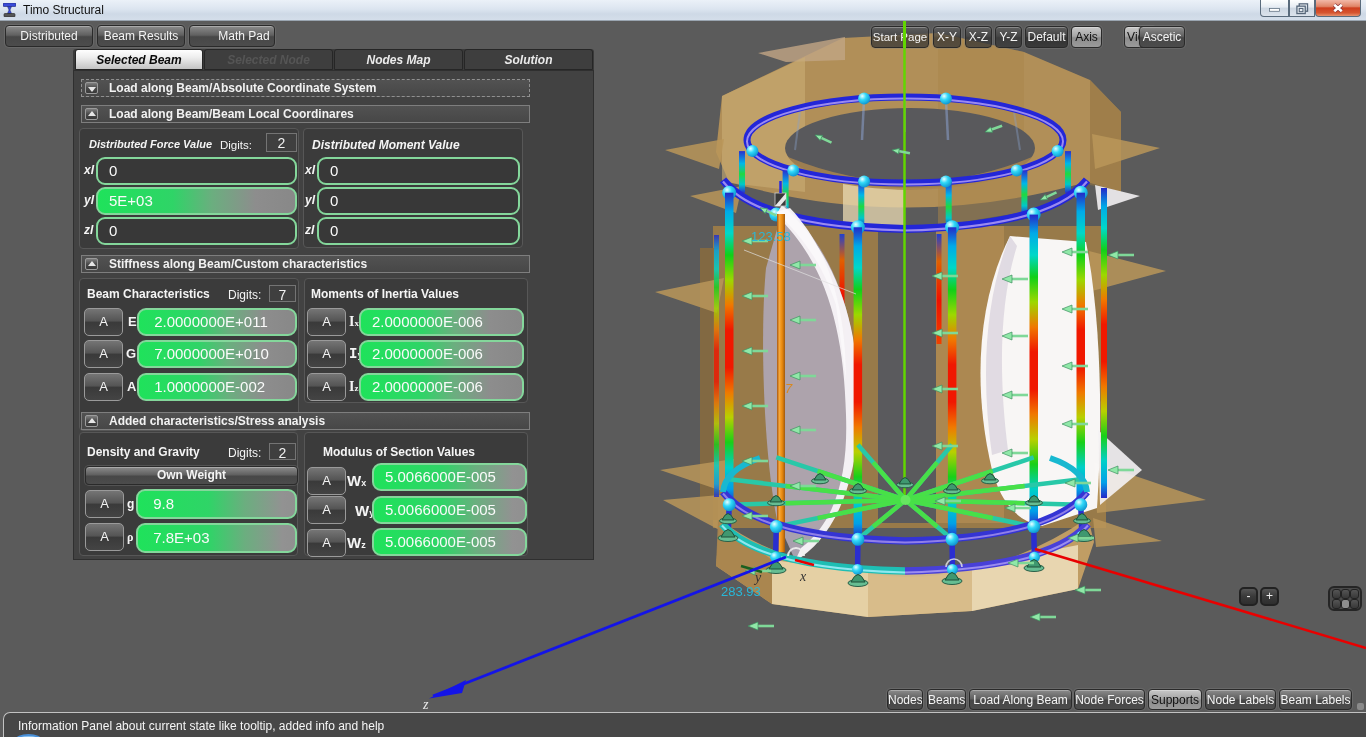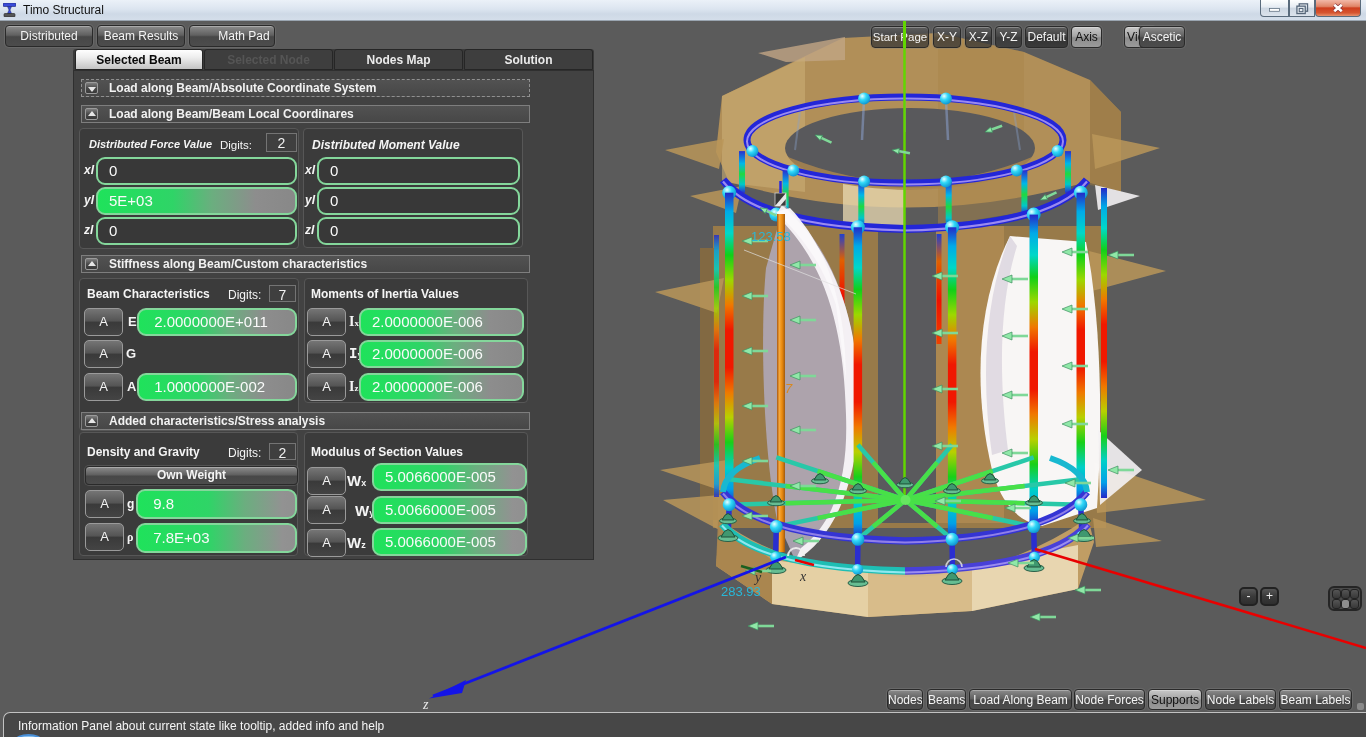--- a/index.html
+++ b/index.html
@@ -32,21 +32,21 @@
 .gbtn.lite { background:linear-gradient(#C8C8C8,#A6A6A6 46%,#8C8C8C 54%,#9A9A9A); color:#101010; }
 .gbtn.dark { background:linear-gradient(rgba(95,95,95,.75),rgba(62,62,62,.7) 46%,rgba(48,48,48,.72) 54%,rgba(56,56,56,.75)); }
 .gbtn.solid { background:linear-gradient(#5E5E5E,#434343 46%,#333 54%,#3A3A3A); }
 
 
 #panel { position:absolute; left:73px; top:49px; width:521px; height:511px; }
 #panelbody { position:absolute; left:0; top:21px; width:521px; height:490px;
   background:#424242; border:1px solid #2F2F2F; }
 .tab { position:absolute; top:0; height:21px; font-size:12px; font-weight:bold;
   text-align:center; line-height:21px; color:#EBEBEB; background:#3E3E3E;
-  border:1px solid #262626; border-radius:3px 3px 0 0; }
+  border:1px solid #262626; border-radius:3px 3px 0 0;font-style:italic; }
 .tab.active { background:linear-gradient(#FEFEFE,#EDEDED 40%,#C3C3C3); color:#0A0A0A; }
 .tab.disab { color:#555; }
 .sechead { position:absolute; left:7px; width:449px; height:18px;
   background:linear-gradient(#525252,#474747); border:1px solid #7E7E7E;
   color:#F2F2F2; font-size:12px; font-weight:bold; line-height:16px; padding-left:27px; }
 .sechead.dash { border:1px dashed #909090; }
 .arrbtn { position:absolute; left:3px; top:2px; width:13px; height:12px;
   border:1px solid #9B9B9B; border-radius:2px;
   background:linear-gradient(#7E7E7E,#4A4A4A 50%,#383838); }
 .arrbtn:after { content:""; position:absolute; left:2px; border-left:4px solid transparent;
@@ -540,20 +540,21 @@
 
       <div class="grp" style="left:5px;top:207px;width:220px;height:153px;">
         <div class="glabel" style="left:7px;top:8px;">Beam Characteristics</div>
         <div class="glabel" style="left:148px;top:9px;font-weight:normal;">Digits:</div>
         <div class="digbox" style="left:189px;top:6px;width:27px;height:17px;">7</div>
         <div class="abtn" style="left:4px;top:29px;">A</div>
         <div class="glabel" style="left:48px;top:35px;font-size:13px;">E</div>
         <div class="fld grn" style="left:57px;top:29px;width:160px;">&nbsp;2.0000000E+011</div>
         <div class="abtn" style="left:4px;top:61px;">A</div>
         <div class="glabel" style="left:46px;top:67px;font-size:13px;">G</div>
+        <div class="fld grn" style="left:57px;top:61px;width:160px;">&nbsp;7.0000000E+010</div>
         <div class="abtn" style="left:4px;top:94px;">A</div>
         <div class="glabel" style="left:47px;top:100px;font-size:13px;">A</div>
         <div class="fld grn" style="left:57px;top:94px;width:160px;">&nbsp;1.0000000E-002</div>
       </div>
       <div class="grp" style="left:230px;top:207px;width:224px;height:125px;">
         <div class="glabel" style="left:6px;top:8px;">Moments of Inertia Values</div>
         <div class="abtn" style="left:2px;top:29px;">A</div>
         <div class="glabel" style="left:44px;top:35px;font-family:'Liberation Serif',serif;font-size:14px;">I<span class="sub">x</span></div>
         <div class="fld grn" style="left:54px;top:29px;width:165px;">2.0000000E-006</div>
         <div class="abtn" style="left:2px;top:61px;">A</div>
@@ -572,21 +573,21 @@
         <div class="digbox" style="left:189px;top:10px;width:27px;height:17px;">2</div>
         <div class="gbtn" style="left:5px;top:33px;width:213px;height:19px;line-height:17px;font-weight:bold;">Own Weight</div>
         <div class="abtn" style="left:5px;top:57px;">A</div>
         <div class="glabel" style="left:47px;top:64px;">g</div>
         <div class="fld grn2" style="left:56px;top:56px;width:161px;height:30px;line-height:26px;">&nbsp;9.8</div>
         <div class="abtn" style="left:5px;top:90px;">A</div>
         <div class="glabel" style="left:47px;top:97px;font-family:'Liberation Serif',serif;">ρ</div>
         <div class="fld grn2" style="left:56px;top:90px;width:161px;height:30px;line-height:26px;">&nbsp;7.8E+03</div>
       </div>
       <div class="grp" style="left:230px;top:361px;width:224px;height:124px;">
-        <div class="glabel" style="left:6px;top:12px;">Modulus of Section Values</div>
+        <div class="glabel" style="left:18px;top:12px;">Modulus of Section Values</div>
         <div class="abtn" style="left:2px;top:34px;">A</div>
         <div class="glabel" style="left:42px;top:39px;font-size:15px;">W<span class="sub">x</span></div>
         <div class="fld grn2" style="left:67px;top:30px;width:155px;">5.0066000E-005</div>
         <div class="abtn" style="left:2px;top:63px;">A</div>
         <div class="glabel" style="left:42px;top:69px;font-size:15px;margin-left:8px;">W<span class="sub">y</span></div>
         <div class="fld grn2" style="left:67px;top:63px;width:155px;">5.0066000E-005</div>
         <div class="abtn" style="left:2px;top:96px;">A</div>
         <div class="glabel" style="left:42px;top:101px;font-size:15px;">W<span class="sub">z</span></div>
         <div class="fld grn2" style="left:67px;top:95px;width:155px;">5.0066000E-005</div>
       </div>

